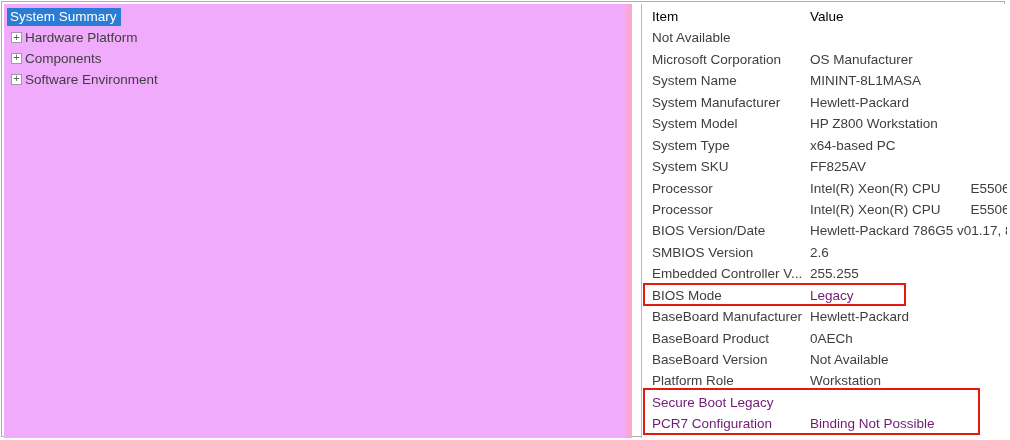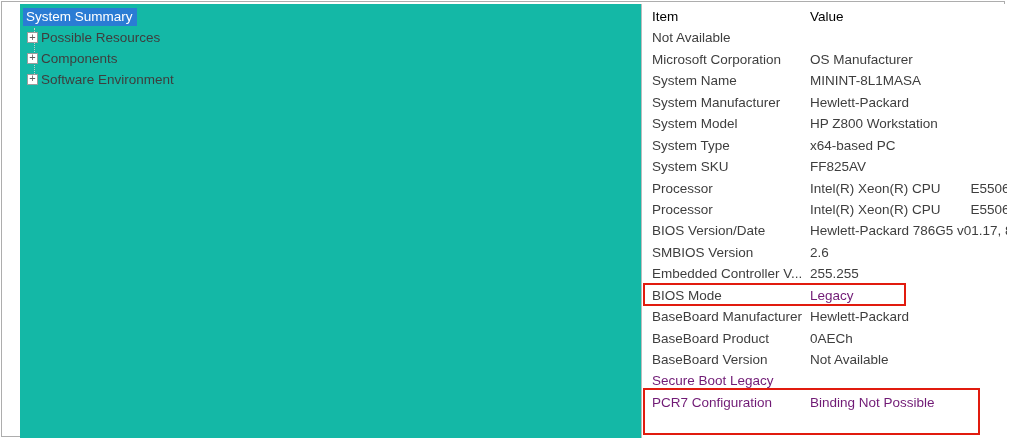--- a/index.html
+++ b/index.html
@@ -21,26 +21,26 @@
     position: absolute;
     left: 1px; top: 1px;
     width: 1004px; height: 436px;
     border: 1px solid #adadad;
     background: #ffffff;
   }
 
   
   .tree-pane {
     position: absolute;
-    left: 18px; top: 2px;
+    left: 2px; top: 2px;
     width: 628px; height: 434px;
     border-right: 6px solid #f9a8d4;
     padding-top: 3px;
     overflow: hidden;
-    background: #14b8a6;
+    background: #f0abfc;
   }
   .tree-connector {
     position: absolute;
     left: 14px; top: 24px;
     height: 54px; width: 0;
     border-left: 1px dotted #c9c9c9;
   }
   .tree-row {
     position: relative;
     height: 20.6px;
@@ -119,21 +119,21 @@
 
     <div class="tree-pane">
       <div class="tree-connector"></div>
 
       <div class="tree-row">
         <span class="tree-sel">System Summary</span>
       </div>
 
       <div class="tree-row">
         <span class="expander"></span>
-        <span class="tree-label">Possible Resources</span>
+        <span class="tree-label">Hardware Platform</span>
       </div>
 
       <div class="tree-row">
         <span class="expander"></span>
         <span class="tree-label">Components</span>
       </div>
 
       <div class="tree-row">
         <span class="expander"></span>
         <span class="tree-label">Software Environment</span>
@@ -203,20 +203,24 @@
       </div>
       <div class="lrow">
         <span>BaseBoard Product</span>
         <span>0AECh</span>
       </div>
       <div class="lrow">
         <span>BaseBoard Version</span>
         <span>Not Available</span>
       </div>
       <div class="lrow">
+        <span>Platform Role</span>
+        <span>Workstation</span>
+      </div>
+      <div class="lrow">
         <span class="olive">Secure Boot Legacy</span>
       </div>
       <div class="lrow">
         <span class="olive">PCR7 Configuration</span>
         <span class="olive">Binding Not Possible</span>
       </div>
     </div>
 
     <div class="red-box bios"></div>
     <div class="red-box secure"></div>

